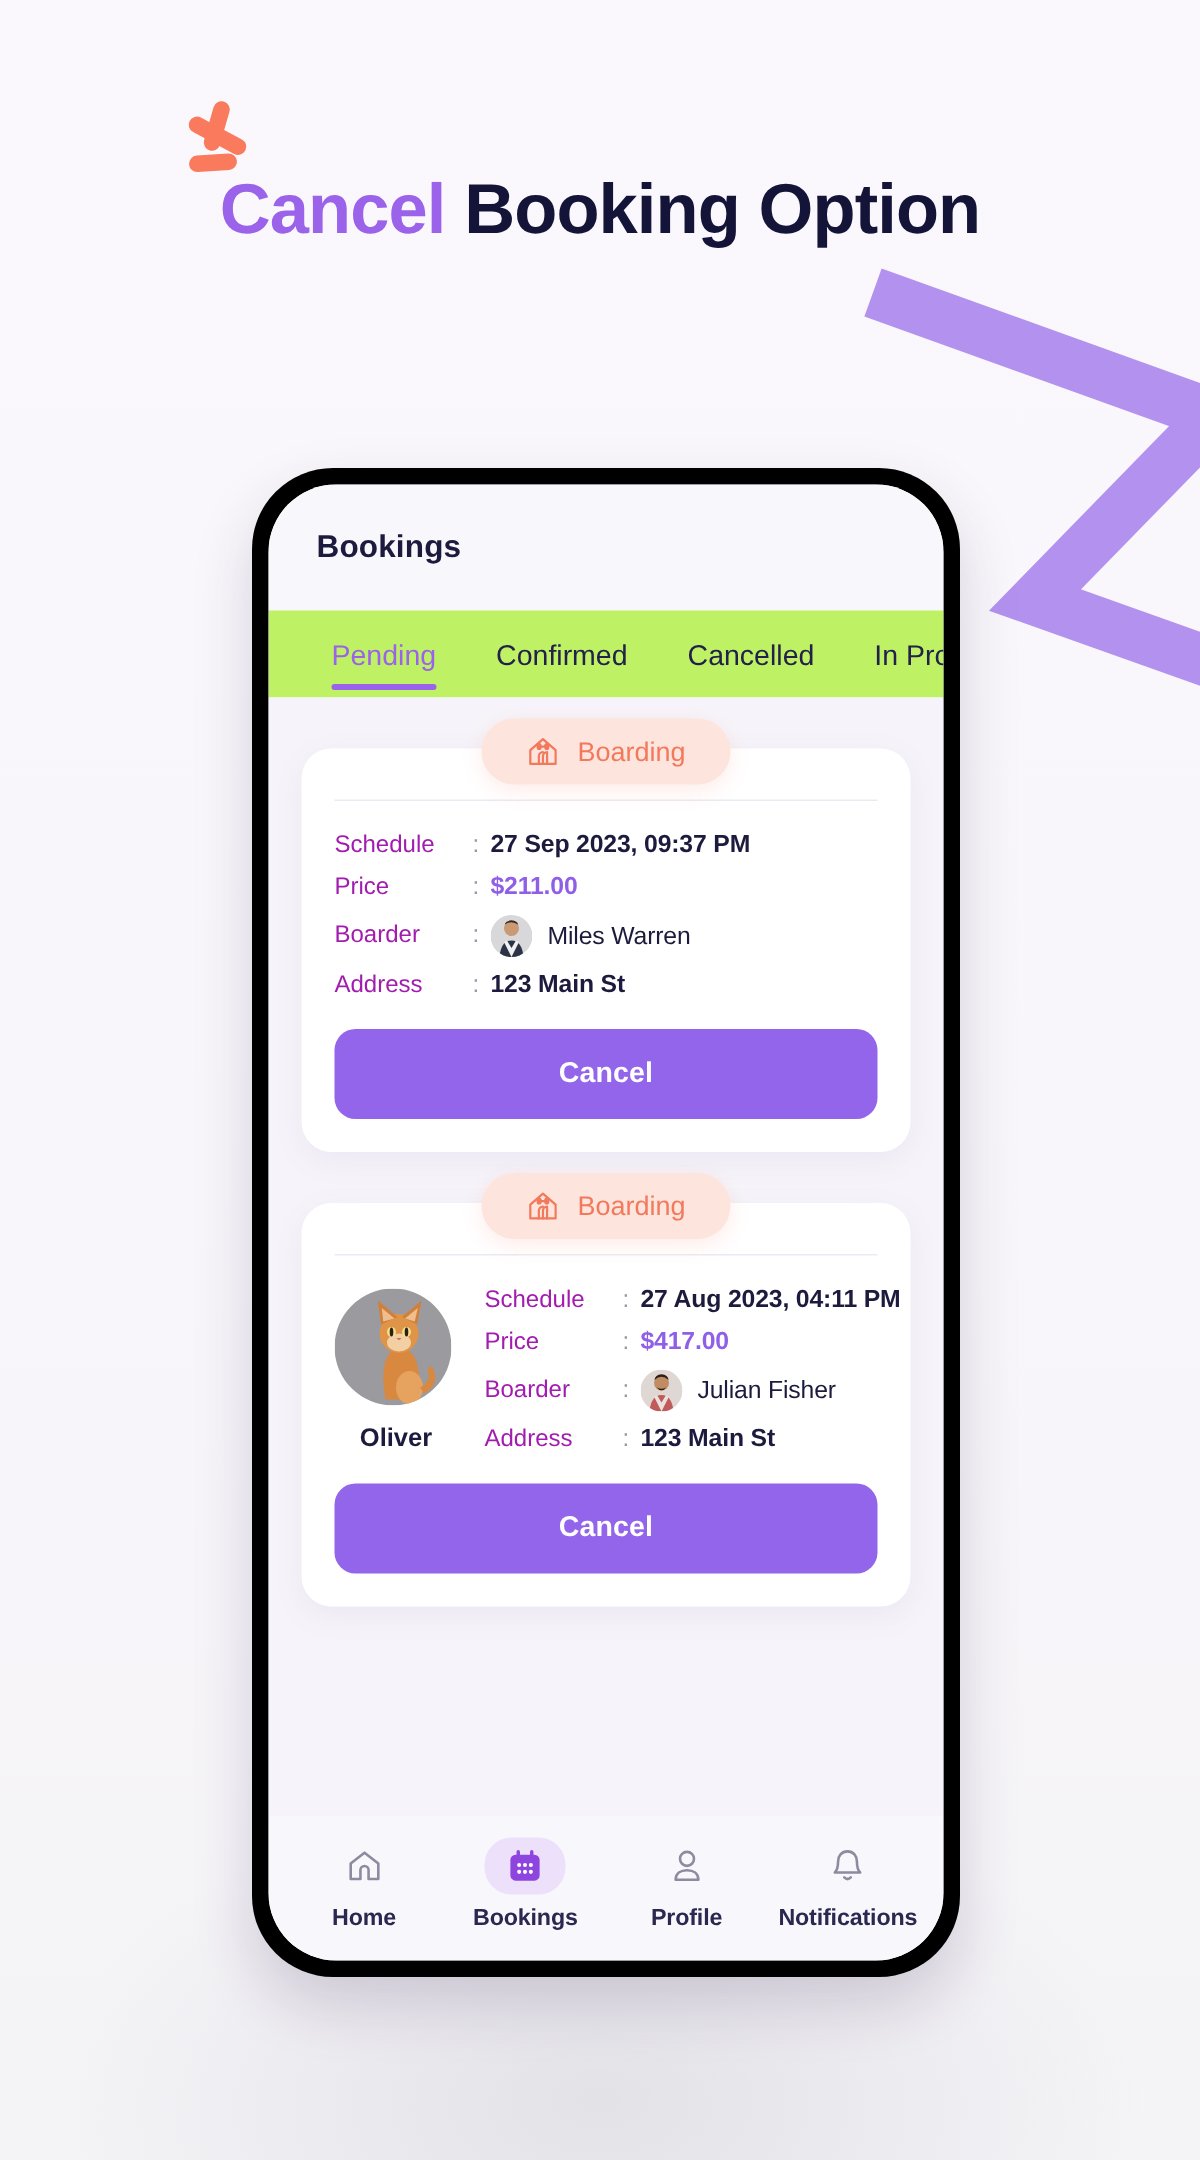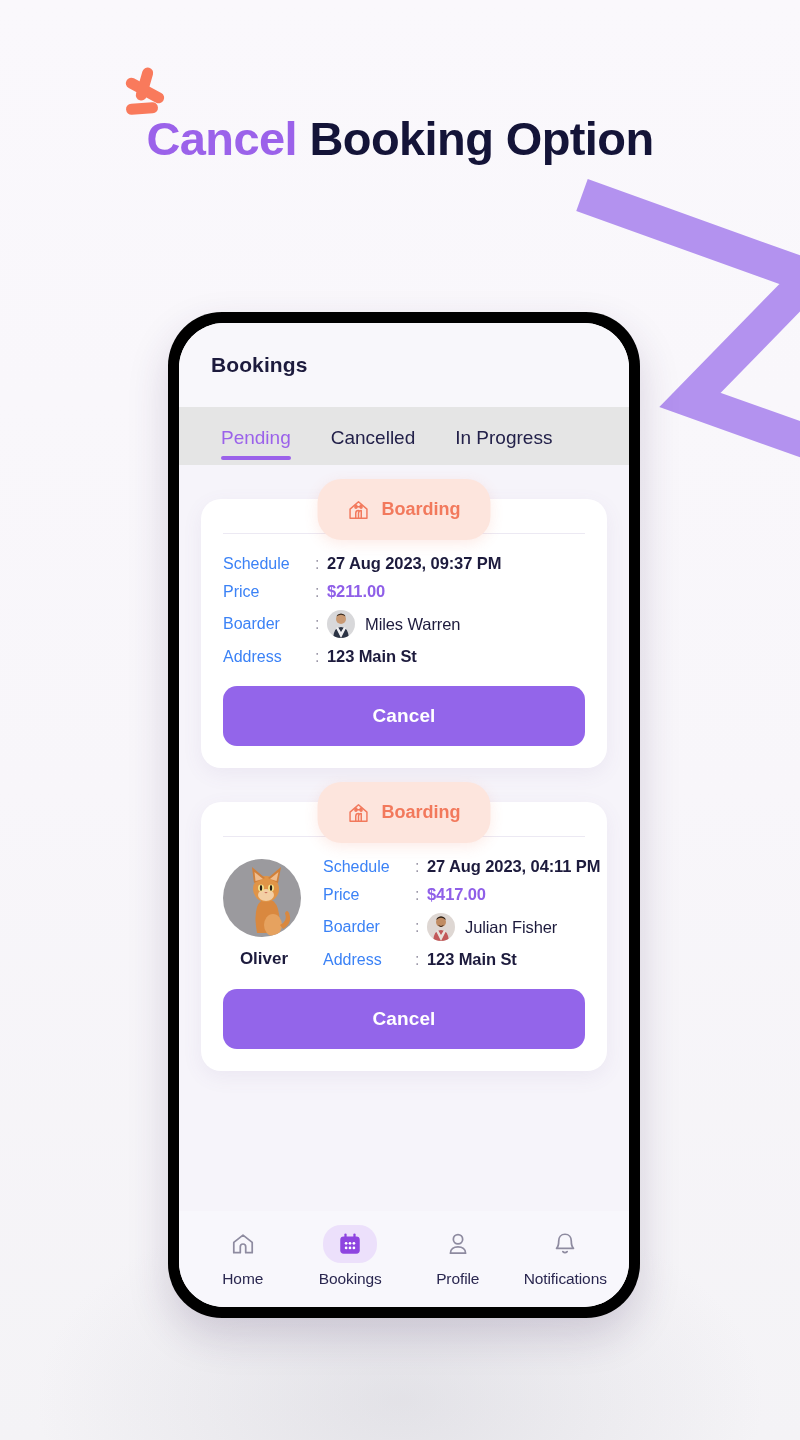--- a/index.html
+++ b/index.html
@@ -95,21 +95,21 @@
   .app-title {
     font-size: 21px;
     font-weight: bold;
     color: #1d1b3d;
     letter-spacing: 0.1px;
   }
 
   
   .tabs-wrap {
     flex: 0 0 auto;
-    background: #e5e5e5;
+    background: #bef264;
     overflow: hidden;
     position: relative;
   }
   .tabs {
     display: flex;
     align-items: flex-end;
     padding: 16px 22px 0 22px;
     gap: 0;
     white-space: nowrap;
   }
@@ -150,27 +150,27 @@
   }
 
   .badge {
     position: absolute;
     top: -20px;
     left: 50%;
     transform: translateX(-50%);
     background: #fde5dd;
     color: #f2795c;
     border-radius: 24px;
-    height: 61px;
+    height: 44px;
     padding: 0 30px;
     display: flex;
     align-items: center;
     gap: 12px;
     font-size: 18px;
-    font-weight: bold;
+    font-weight: normal;
     box-shadow: 0 4px 14px rgba(242,121,92,0.14);
   }
 
   .order-no {
     text-align: center;
     font-size: 21px;
     font-weight: bold;
     color: #1d1b3d;
     margin: 14px 0 18px 0;
     letter-spacing: 0.2px;
@@ -209,21 +209,21 @@
   }
 
   .detail-table {
     flex: 1 1 auto;
     display: grid;
     grid-template-columns: 92px 12px 1fr;
     row-gap: 9px;
     align-items: center;
     padding-top: 2px;
   }
-  .dt-label { font-size: 16px; color: #3b82f6; }
+  .dt-label { font-size: 16px; color: #a21caf; }
   .dt-colon { font-size: 16px; color: #9b97a8; }
   .dt-value {
     font-size: 16.5px;
     color: #1d1b3d;
     font-weight: bold;
     letter-spacing: -0.1px;
     white-space: nowrap;
   }
   .dt-value.price { color: #8f5fe8; }
   .dt-value.boarder {
@@ -280,21 +280,21 @@
     height: 38px;
     display: flex;
     align-items: center;
     justify-content: center;
     border-radius: 18px;
   }
   .nav-item.active .nav-icon-box { background: #ece0fb; }
   .nav-label {
     font-size: 15.5px;
     color: #2a2750;
-    font-weight: normal;
+    font-weight: bold;
     letter-spacing: -0.1px;
   }
 </style>
 </head>
 <body>
 
 <div class="page-bg"></div>
 
 <div>
   <div class="spark spark-a"></div>
@@ -315,20 +315,23 @@
 
     <div class="app-header">
       <div class="app-title">Bookings</div>
     </div>
 
     <div class="tabs-wrap">
       <div class="tabs">
         <div class="tab active">
           <span>Pending</span>
           <span class="tab-underline"></span>
+        </div>
+        <div class="tab">
+          <span>Confirmed</span>
         </div>
         <div class="tab">
           <span>Cancelled</span>
         </div>
         <div class="tab">
           <span>In Progress</span>
         </div>
       </div>
     </div>
 
@@ -349,21 +352,21 @@
           <span>Boarding</span>
         </div>
 
         <div class="divider"></div>
 
         <div class="card-body">
 
           <div class="detail-table">
             <div class="dt-label">Schedule</div>
             <div class="dt-colon">:</div>
-            <div class="dt-value">27 Aug 2023, 09:37 PM</div>
+            <div class="dt-value">27 Sep 2023, 09:37 PM</div>
 
             <div class="dt-label">Price</div>
             <div class="dt-colon">:</div>
             <div class="dt-value price">$211.00</div>
 
             <div class="dt-label">Boarder</div>
             <div class="dt-colon">:</div>
             <div class="dt-value boarder">
               <span class="boarder-avatar">
                 <svg width="28" height="28" viewBox="0 0 28 28">

